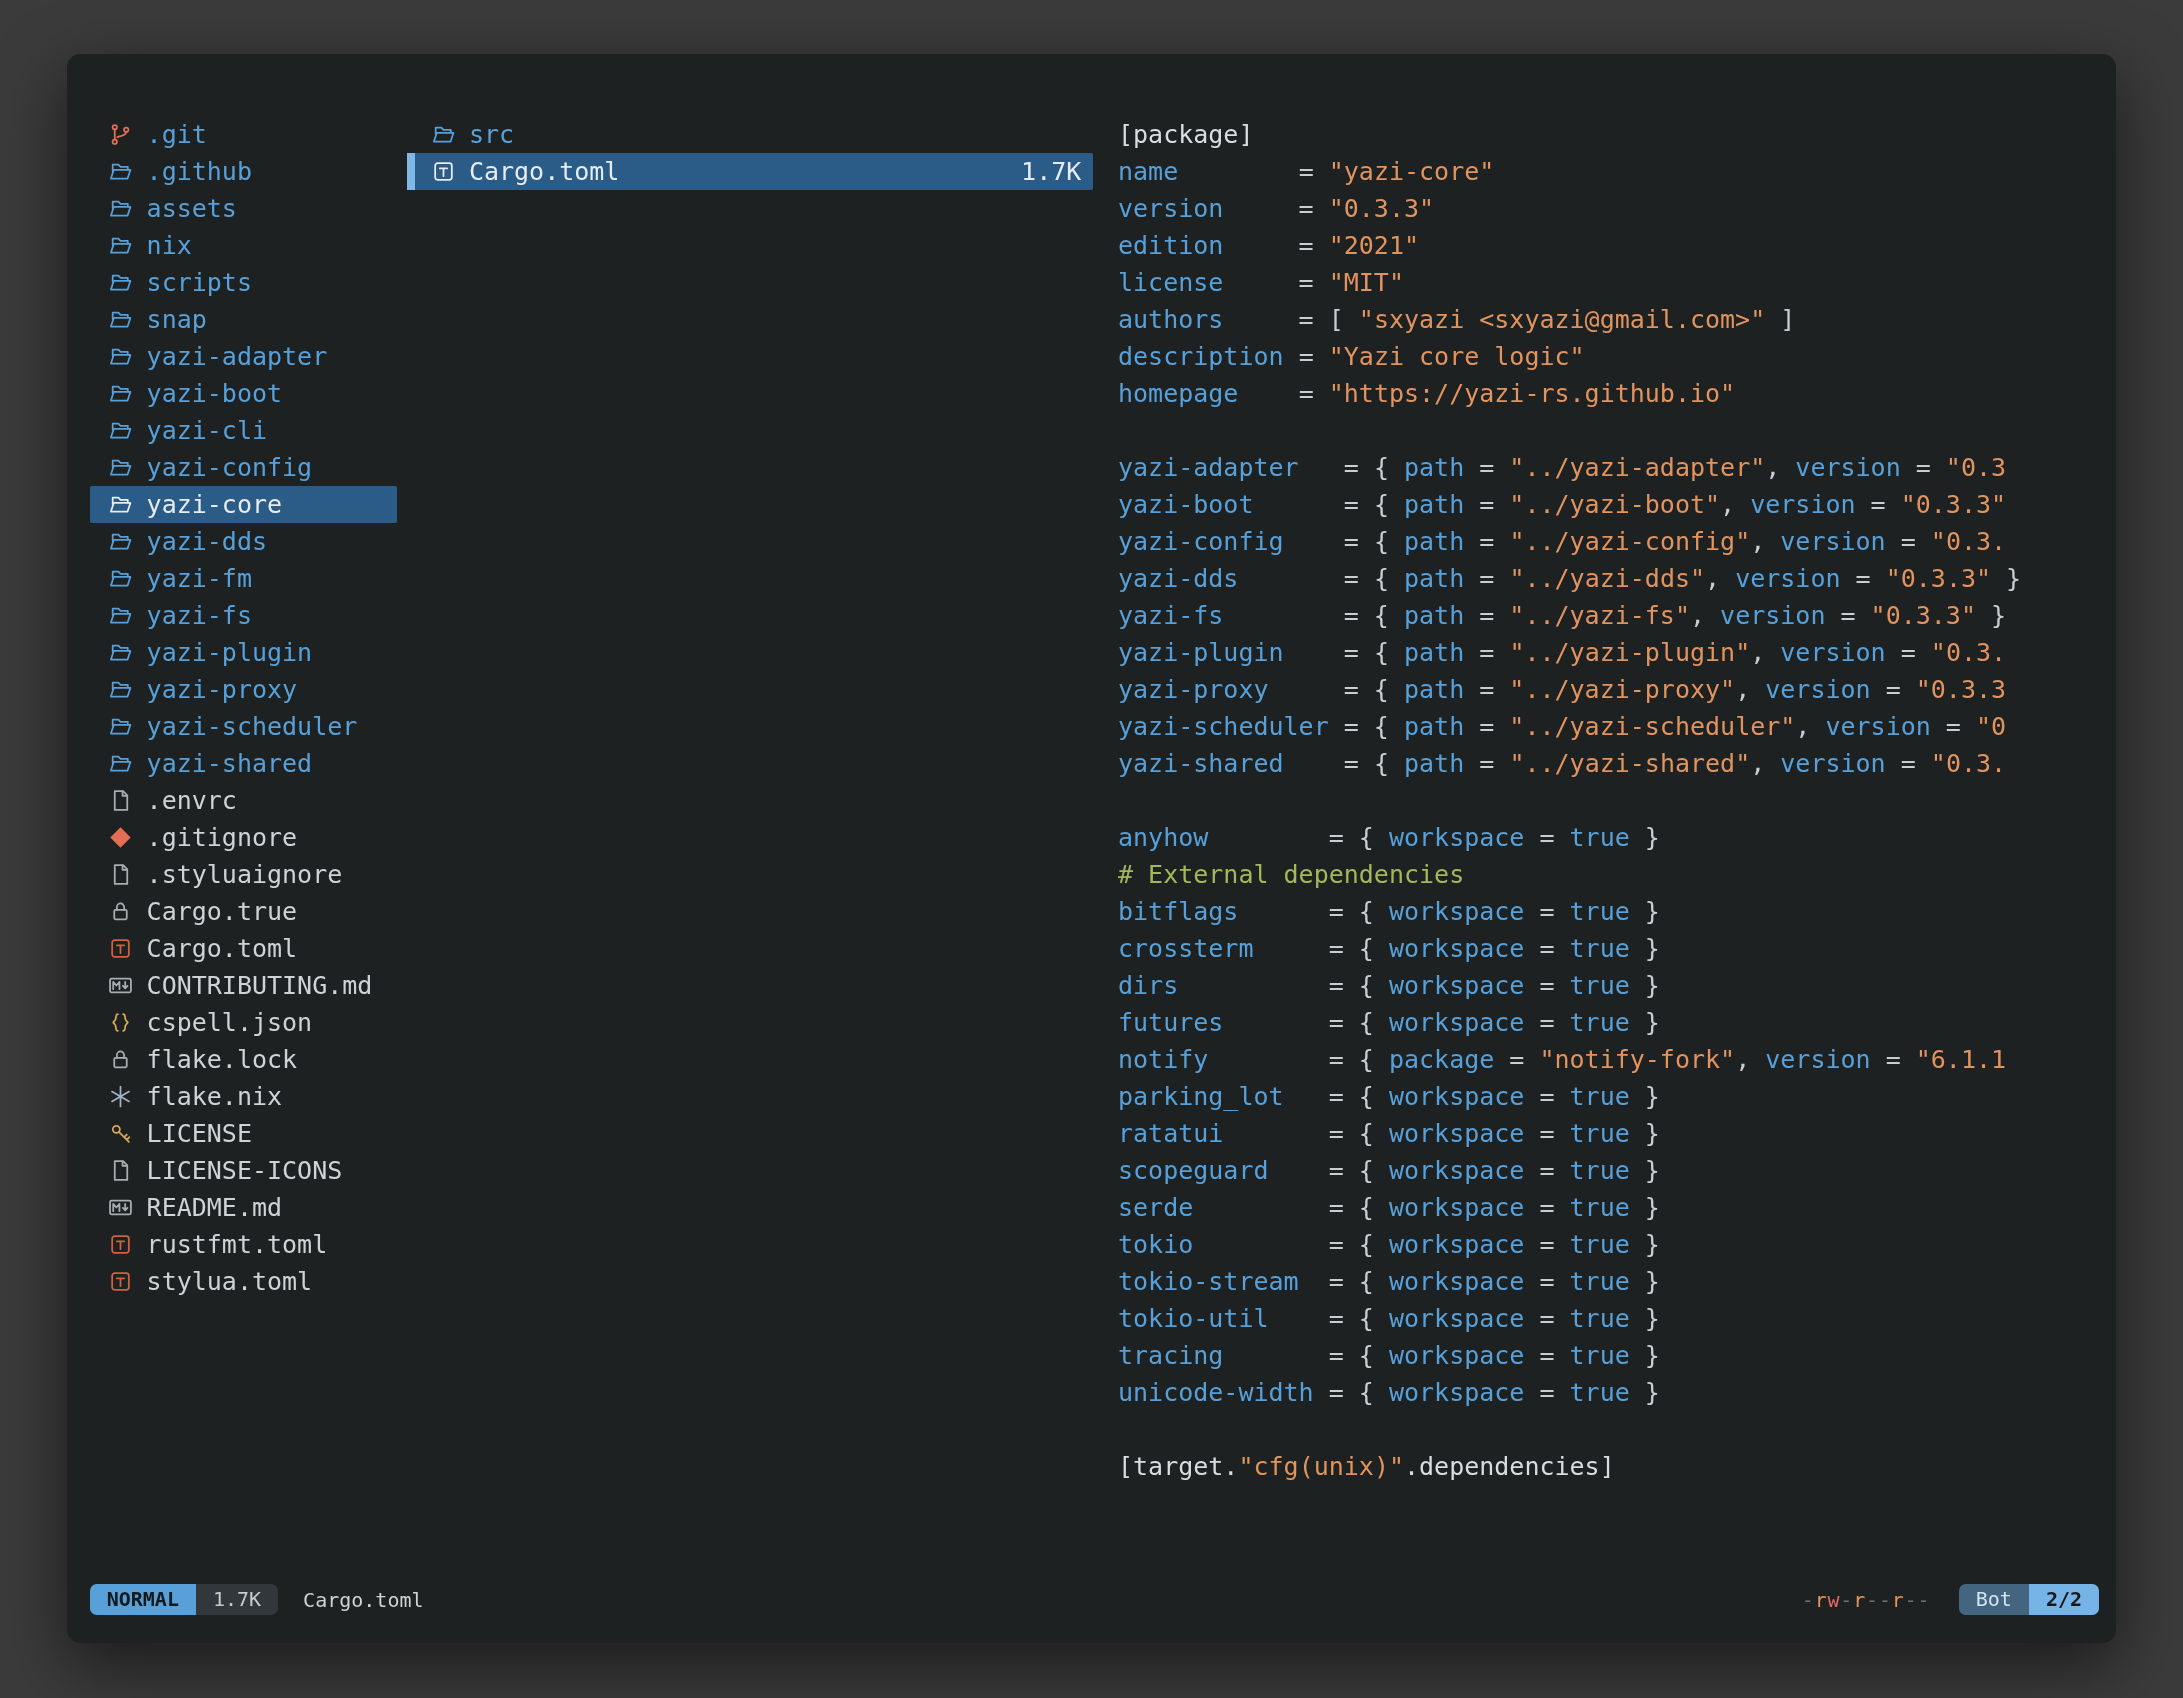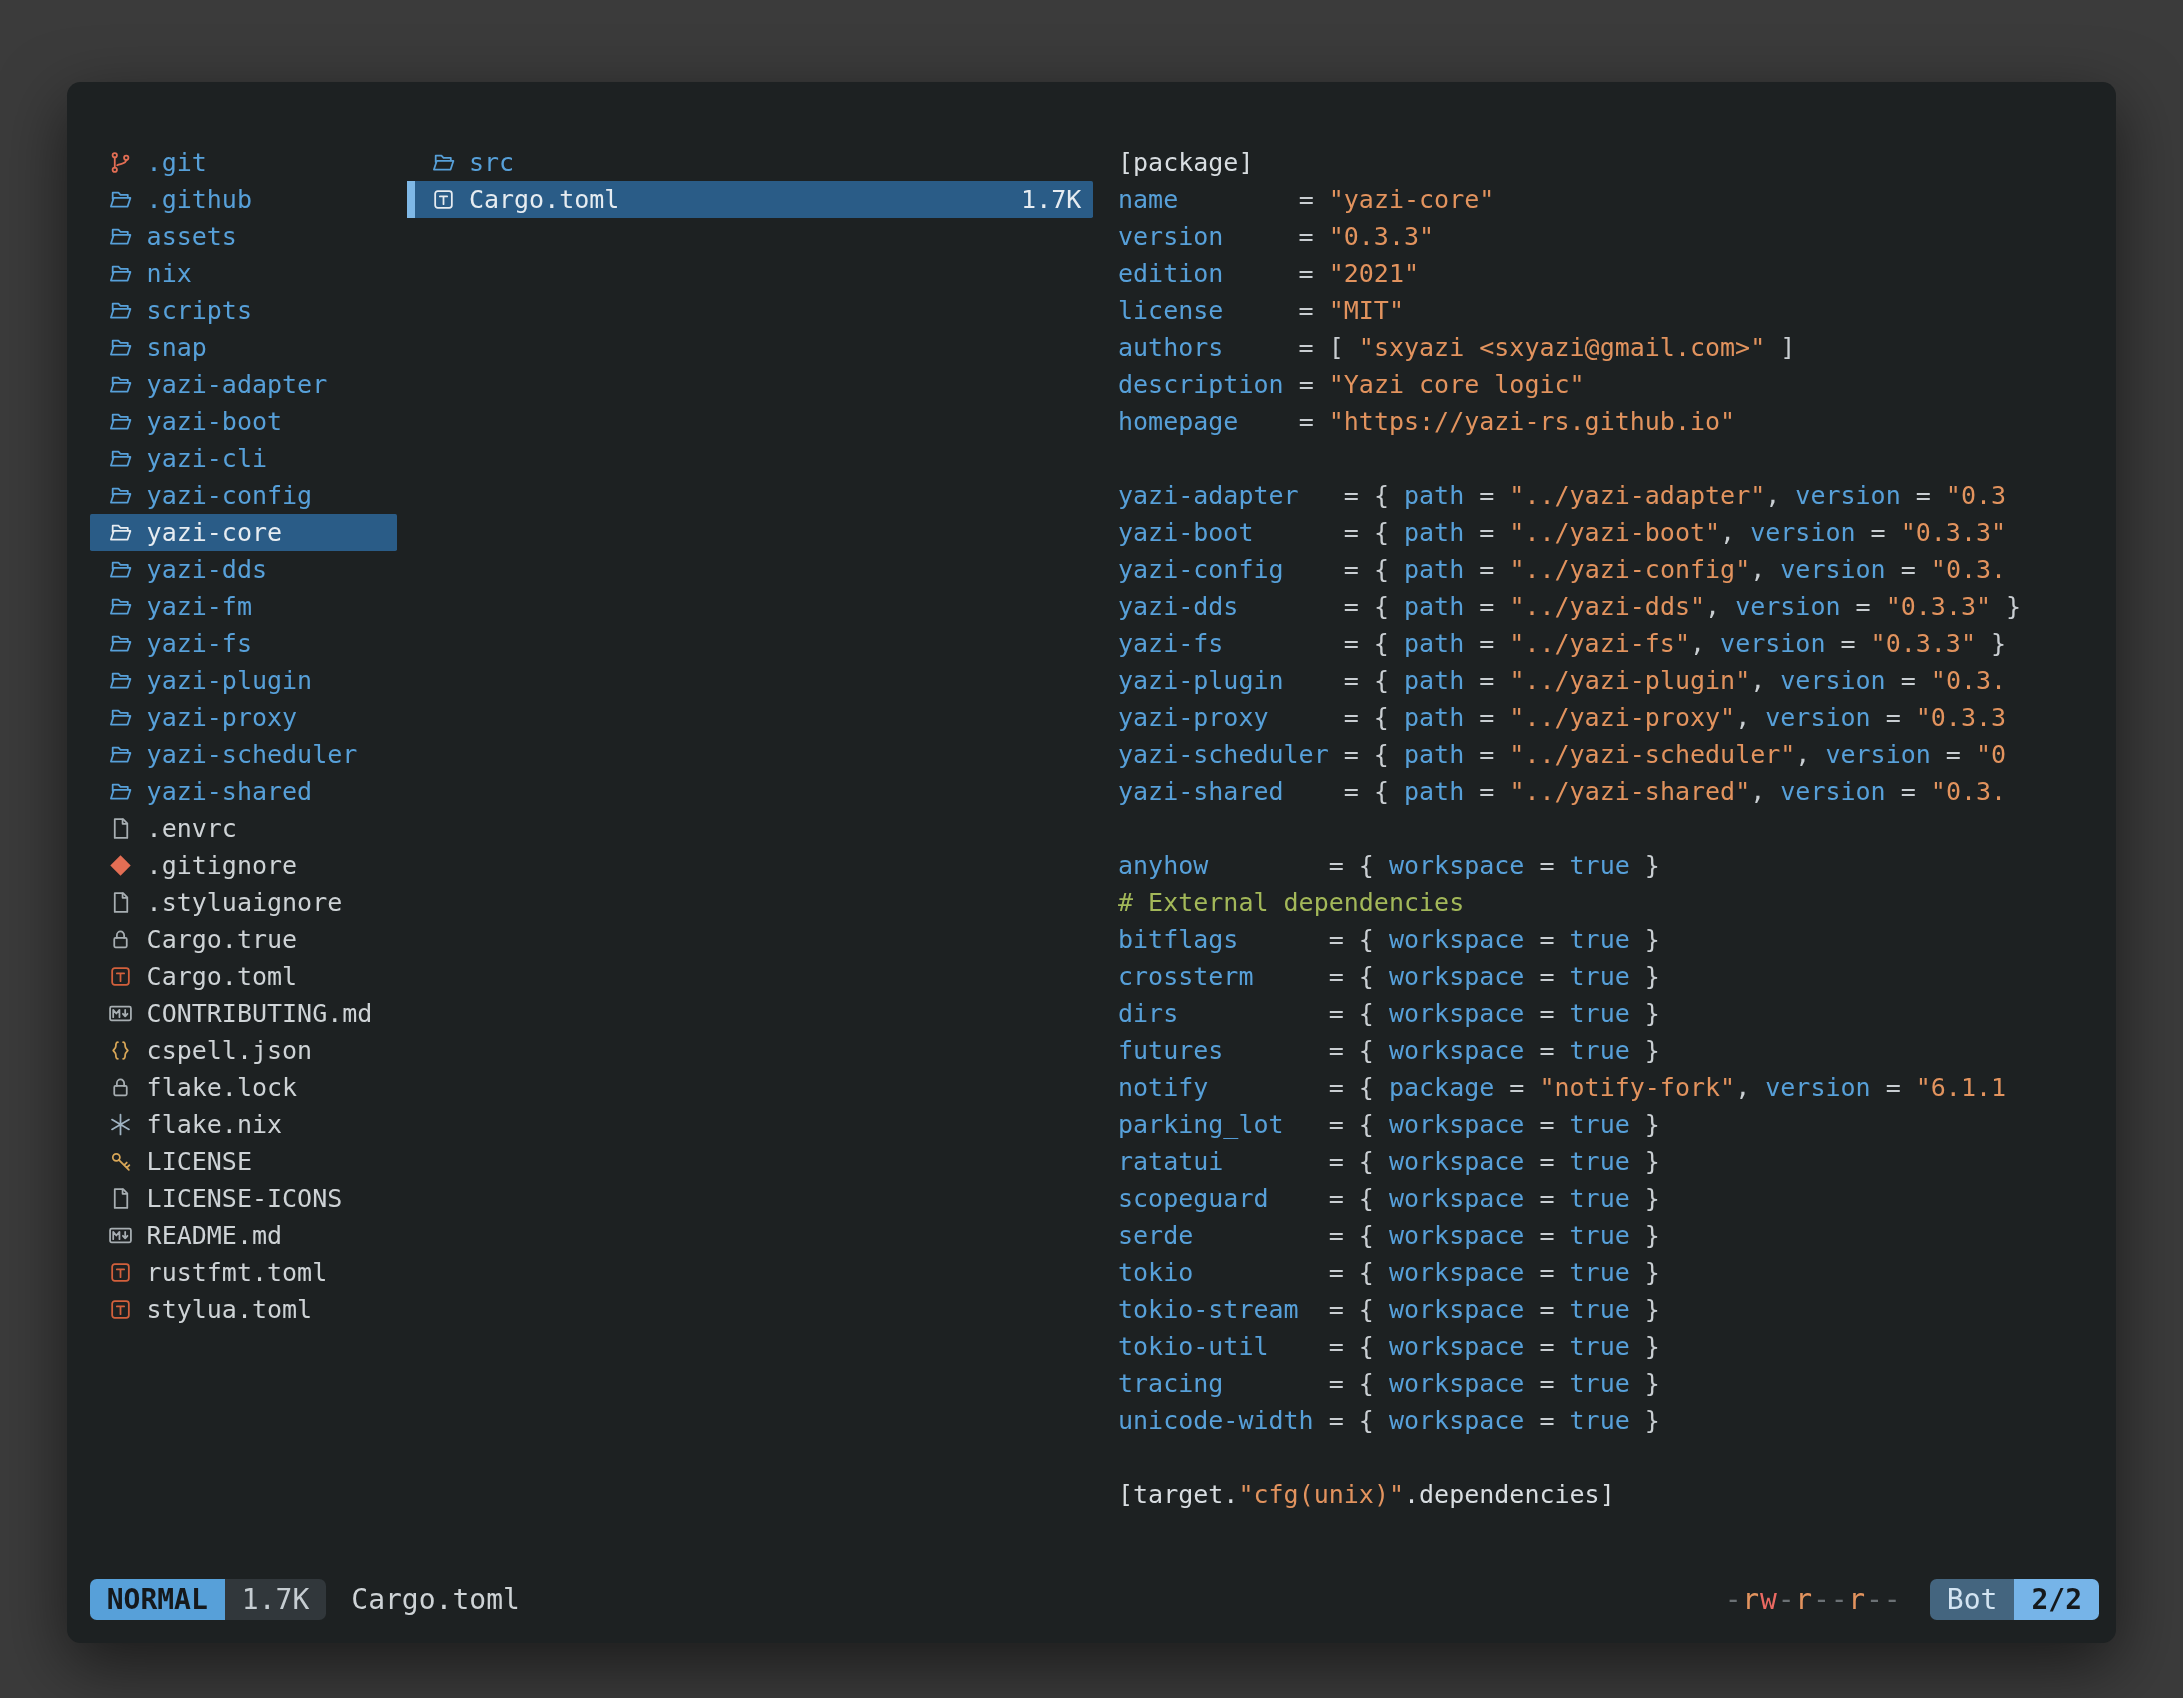--- a/index.html
+++ b/index.html
@@ -6,21 +6,20 @@
   body{
     width:2183px;height:1698px;overflow:hidden;
     background:var(--bg_outer);
     font-family:"DejaVu Sans Mono", monospace;
   }
   .window{
     position:absolute;left:67px;top:54px;right:67px;bottom:55px;
     background:var(--bg_terminal);
     border-radius:13.4px;
     box-shadow:0 22px 67px rgba(0,0,0,0.55);
-    margin-top:28px;
   }
   .pane{position:absolute;top:62px;}
   .pane-parent{left:22.7px;width:307px;overflow:hidden;}
   .pane-current{left:340px;width:686px;overflow:hidden;}
   .pane-preview{left:1051px;width:998px;bottom:101px;overflow:hidden;}
   .row{
     display:flex;align-items:center;height:37px;
     font-size:25px;border-radius:1.7px;position:relative;
   }
   .pane-parent .row{padding-left:18.5px;padding-right:6.7px;}
@@ -43,21 +42,21 @@
   .code-line{height:37px;line-height:37px;white-space:pre;font-size:25px;}
   .tk-k{color:var(--blue);}
   .tk-b{color:var(--blue);}
   .tk-s{color:var(--string_orange);}
   .tk-p{color:var(--punct);}
   .tk-c{color:var(--comment_green);}
   .tk-h{color:var(--header_white);}
   .statusbar{
     position:absolute;left:22.7px;right:17px;bottom:23.5px;height:40px;
     display:flex;justify-content:space-between;align-items:center;
-    font-size:28px;
+    font-size:20px;
   }
   .sb-left,.sb-right{display:flex;align-items:center;}
   .chip{display:inline-block;padding:3.4px 17px;line-height:1.25;}
   .chip-mode{
     background:var(--blue);color:var(--chip_text_dark);
     font-weight:bold;border-radius:6.7px 0 0 6.7px;
   }
   .chip-size{
     background:var(--chip_dark_bg);color:var(--size_text);
     border-radius:0 6.7px 6.7px 0;

